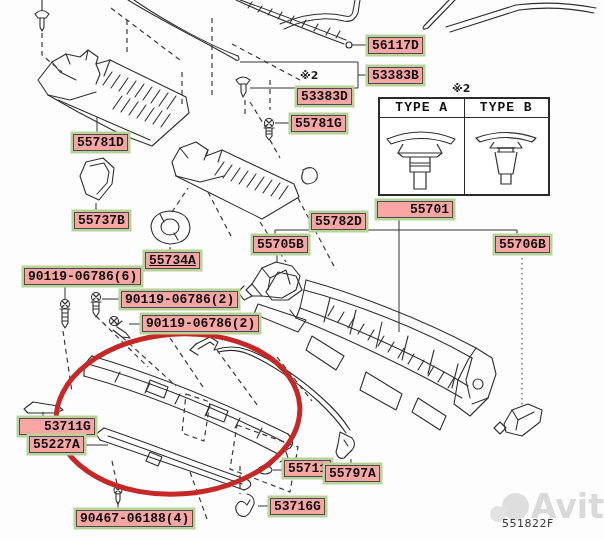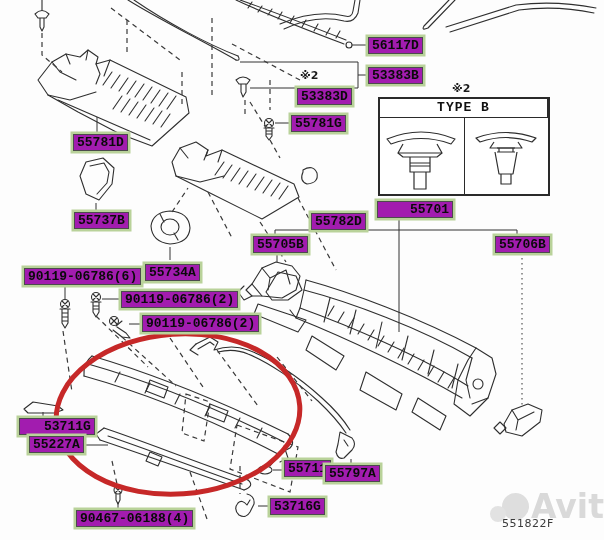--- a/index.html
+++ b/index.html
@@ -1,20 +1,20 @@
 <!DOCTYPE html>
 <html><head>
 <meta charset="utf-8">
 <style>
   html,body{margin:0;padding:0;background:#fff;}
   #stage{position:relative;width:604px;height:540px;background:#fdfdfd;overflow:hidden;
          font-family:"Liberation Sans",sans-serif;}
   #art{position:absolute;left:0;top:0;}
   .plabel{position:absolute;font:700 13px/15px "Liberation Mono","DejaVu Sans Mono",monospace;
-          color:#0a0a0a;background:#a21caf;border:1px solid #4c4c4c;padding:0 3px;white-space:nowrap;
+          color:#0a0a0a;background:#fca5a5;border:1px solid #4c4c4c;padding:0 3px;white-space:nowrap;
           box-shadow:0 0 0 2.5px #b9d29a;letter-spacing:0;cursor:pointer;}
   .note{position:absolute;font:700 11px/12px "DejaVu Sans",sans-serif;color:#1c1c1c;white-space:nowrap;}
   #typebox{position:absolute;left:378px;top:97px;width:168px;height:95px;border:2px solid #2a2a2a;
            background:#fff;display:flex;flex-direction:column;}
   #typebox .hdr{display:flex;height:18px;border-bottom:1.5px solid #2a2a2a;}
   #typebox .hdr div{flex:1;text-align:center;font:700 13px/18px "Liberation Mono","DejaVu Sans Mono",monospace;
            color:#111;letter-spacing:1px;}
   #typebox .hdr div:first-child{border-right:1.5px solid #2a2a2a;}
   #typebox .cells{flex:1;display:flex;}
   #typebox .cells .cell{flex:1;position:relative;}
@@ -231,20 +231,21 @@
       <path d="M240,466 V494"></path>
       <path d="M112,461 L117,484"></path>
     </g>
 
     <ellipse cx="178" cy="414" rx="122" ry="80" fill="none" stroke="#c62828" stroke-width="5" transform="rotate(-4 178 414)"></ellipse>
   </svg>
 
   <span class="note" style="left:452px;top:83px;">※2</span>
   <div id="typebox">
     <div class="hdr">
+      <div>TYPE A</div>
       <div>TYPE B</div>
     </div>
     <div class="cells">
       <div class="cell">
         <svg width="82" height="74" viewBox="0 0 82 74">
           <g stroke="#2f2f2f" stroke-width="1.2" fill="none" stroke-linejoin="round">
             <path d="M7,21 Q41,7 75,21 L71,26 Q41,15 11,26 Z"></path>
             <path d="M23,26 L18,35 H62 L57,26"></path>
             <path d="M18,35 L23,39 H57 L62,35"></path>
             <path d="M30,39 V54 H50 V39"></path>
@@ -268,21 +269,21 @@
   </div>
 
   <div class="plabel" style="left:368px;top:37px;">56117D</div>
   <div class="plabel" style="left:368px;top:67px;">53383B</div>
   <span class="note" style="left:300px;top:70px;">※2</span>
   <div class="plabel" style="left:297px;top:88px;text-align:center;">53383D</div>
   <div class="plabel" style="left:291px;top:115px;">55781G</div>
   <div class="plabel" style="left:73px;top:134px;">55781D</div>
   <div class="plabel" style="left:311px;top:185px;margin-top:28px;">55782D</div>
   <div class="plabel" style="left:74px;top:212px;">55737B</div>
-  <div class="plabel" style="left:145px;top:264px;">55734A</div>
+  <div class="plabel" style="left:145px;top:252px;text-decoration:underline;">55734A</div>
   <div class="plabel" style="left:253px;top:236px;">55705B</div>
   <div class="plabel" style="left:377px;top:201px;padding-left:32px;">55701</div>
   <div class="plabel" style="left:495px;top:236px;">55706B</div>
   <div class="plabel" style="left:24px;top:268px;">90119-06786(6)</div>
   <div class="plabel" style="left:121px;top:291px;">90119-06786(2)</div>
   <div class="plabel" style="left:142px;top:315px;">90119-06786(2)</div>
   <div class="plabel" style="left:19px;top:418px;padding-left:24px;">53711G</div>
   <div class="plabel" style="left:29px;top:436px;">55227A</div>
   <div class="plabel" style="left:284px;top:460px;">55711</div>
   <div class="plabel" style="left:325px;top:465px;">55797A</div>

